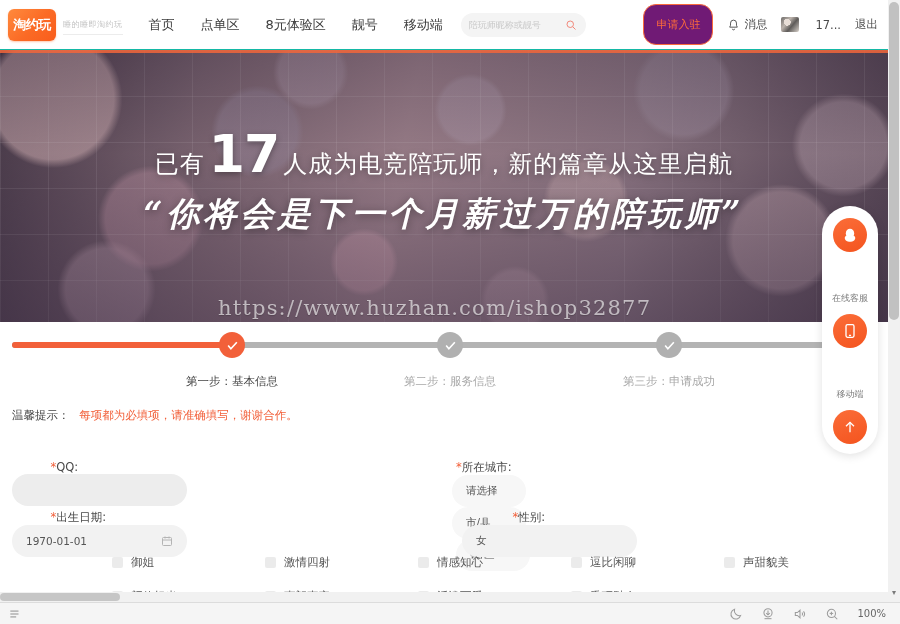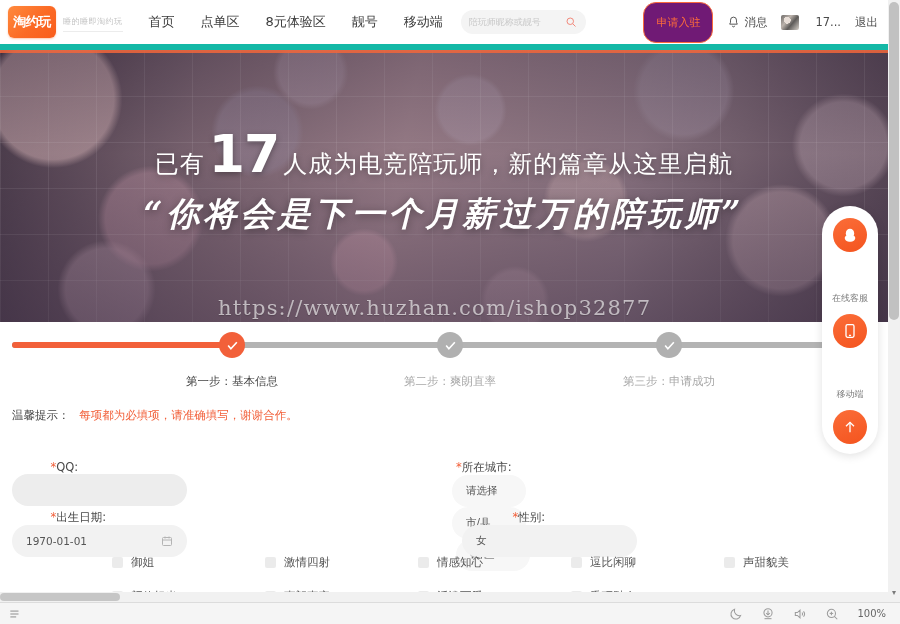--- a/index.html
+++ b/index.html
@@ -10,21 +10,21 @@
     background: #fff;
   }
   #app { position: relative; width: 900px; height: 624px; background:#fff; }
 
   
   .header {
     position: absolute; top:0; left:0; width: 888px; height: 50px;
     background: #ffffff;
     display: flex; align-items: center;
     z-index: 30;
-    border-bottom: 6px solid #14b8a6;
+    border-bottom: 1px solid #14b8a6;
   }
   .logo-wrap { display:flex; align-items:center; margin-left: 8px; }
   .logo-badge {
     width: 48px; height: 32px; border-radius: 6px;
     background: linear-gradient(135deg,#ff8a3d 0%, #fb6a25 55%, #f95d1c 100%);
     color:#fff; font-size: 13px; font-weight: 700;
     display:flex; align-items:center; justify-content:center;
     letter-spacing: -0.5px;
     box-shadow: 0 1px 2px rgba(250,100,30,.35);
   }
@@ -274,21 +274,21 @@
           <path d="M4 12l5 6 11-12"></path>
         </svg>
     </div>
     <div class="step-node idle" style="left:656px">
       <svg width="13" height="13" viewBox="0 0 24 24" fill="none" stroke="#fff" stroke-width="3">
           <path d="M4 12l5 6 11-12"></path>
         </svg>
     </div>
 
     <div class="step-label active" style="left:232px">第一步：基本信息</div>
-    <div class="step-label idle" style="left:450px">第二步：爽朗直率</div>
+    <div class="step-label idle" style="left:450px">第二步：服务信息</div>
     <div class="step-label idle" style="left:669px">第三步：申请成功</div>
   </div>
 
   <div class="form">
 
     <div class="tip">
       <span>温馨提示：</span>
       <span class="tip-red">每项都为必填项，请准确填写，谢谢合作。</span>
     </div>
 

